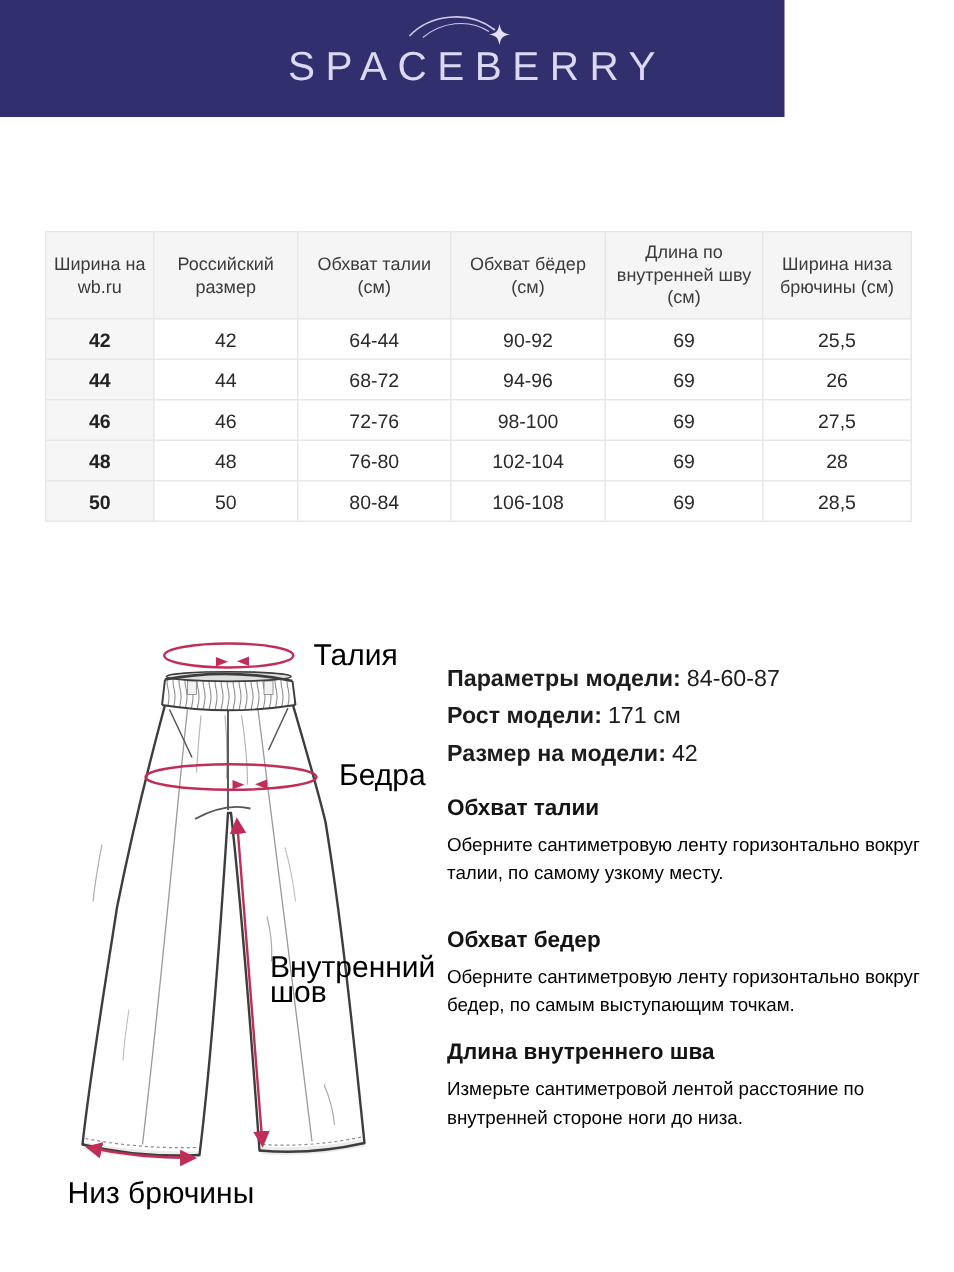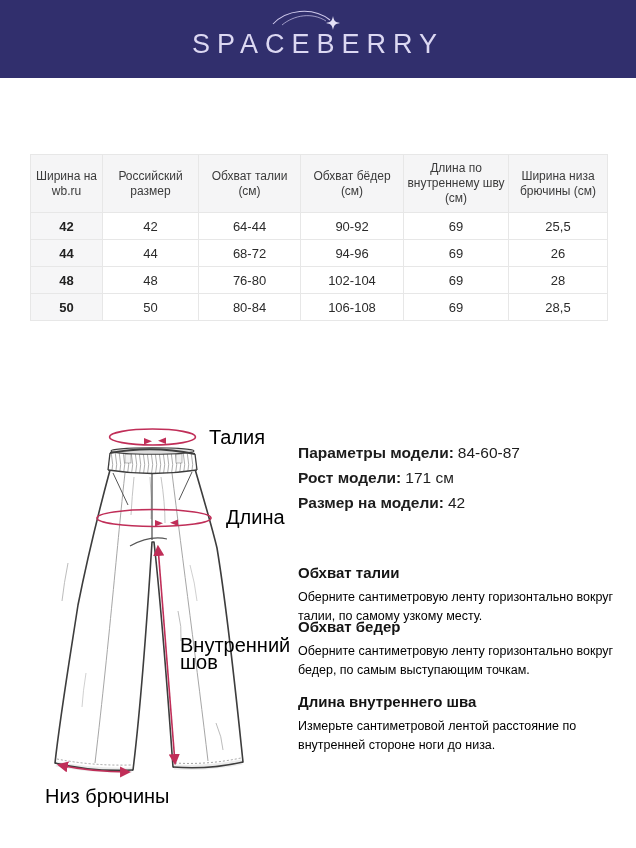--- a/index.html
+++ b/index.html
@@ -1,20 +1,20 @@
 <!DOCTYPE html>
 <html><head>
 <meta charset="utf-8">
 <style>
   html,body{margin:0;padding:0;background:#ffffff;}
   #page{position:relative;width:636px;height:848px;background:#ffffff;overflow:hidden;
         font-family:"Liberation Sans", sans-serif;}
 
   
-  .hdr{position:absolute;left:0;top:0;width:636px;height:78px;background:#312f6d;}
+  .hdr{position:absolute;left:0;top:0;width:523px;height:78px;background:#312f6d;}
   .logo-wrap{position:absolute;left:0;top:0;width:636px;height:78px;display:flex;align-items:center;justify-content:center;}
   .logo-text{color:#dcd8f2;font-size:27px;font-weight:400;letter-spacing:7px;margin-top:10px;}
   .comet{position:absolute;left:270px;top:7px;}
 
   
   table.sizes{position:absolute;left:30px;top:154px;border-collapse:collapse;table-layout:fixed;}
   table.sizes td,table.sizes th{border:1px solid #e7e7e7;text-align:center;vertical-align:middle;
       font-weight:400;color:#2b2b2b;font-size:13px;padding:0 3px;box-sizing:border-box;}
   table.sizes th{background:#f5f5f6;font-size:12px;font-weight:500;color:#3b3b3b;height:58px;line-height:15px;}
   table.sizes td{height:27px;background:#ffffff;}
@@ -25,21 +25,21 @@
   .diag-label{position:absolute;font-size:20px;font-weight:500;color:#000000;line-height:17px;}
 
   
   .model-info{position:absolute;left:298px;top:441px;width:330px;}
   .mi-line{font-size:15.5px;line-height:24.8px;color:#1c1c1c;}
   .mi-label{font-weight:700;}
   .mi-value{font-weight:400;margin-left:4px;}
   .guide-sec{position:absolute;left:298px;width:322px;}
   .guide-sec h3{margin:0 0 7px 0;font-size:15px;font-weight:700;color:#141414;}
   .guide-sec p{margin:0;font-size:12.5px;line-height:18.5px;color:#000000;}
-  .sec1{top:564px;} .sec2{top:618px;} .sec3{top:693px;}
+  .sec1{top:530px;} .sec2{top:618px;} .sec3{top:693px;}
 </style>
 </head>
 <body>
 
 <div id="page">
 
   <div class="hdr">
     <div class="logo-wrap">
       <span class="logo-text">SPACEBERRY</span>
     </div>
@@ -58,40 +58,48 @@
         <col class="cw4">
         <col class="cw5">
         <col class="cw6">
     </colgroup>
     <thead>
       <tr>
         <th>Ширина на wb.ru</th>
         <th>Российский размер</th>
         <th>Обхват талии (см)</th>
         <th>Обхват бёдер (см)</th>
-        <th>Длина по внутреннему шву (см)</th>
+        <th>Длина по внутренней шву (см)</th>
         <th>Ширина низа брючины (см)</th>
       </tr>
     </thead>
     <tbody>
       <tr>
         <td class="first">42</td>
         <td>42</td>
         <td>64-44</td>
         <td>90-92</td>
         <td>69</td>
         <td>25,5</td>
       </tr>
       <tr>
         <td class="first">44</td>
         <td>44</td>
         <td>68-72</td>
         <td>94-96</td>
         <td>69</td>
         <td>26</td>
+      </tr>
+      <tr>
+        <td class="first">46</td>
+        <td>46</td>
+        <td>72-76</td>
+        <td>98-100</td>
+        <td>69</td>
+        <td>27,5</td>
       </tr>
       <tr>
         <td class="first">48</td>
         <td>48</td>
         <td>76-80</td>
         <td>102-104</td>
         <td>69</td>
         <td>28</td>
       </tr>
       <tr>
@@ -163,21 +171,21 @@
     <polygon points="114,23 122,26.2 114,29.4" fill="#c02e58"></polygon>
     <polygon points="136,22.6 128,25.8 136,29" fill="#c02e58"></polygon>
     <ellipse cx="124" cy="103" rx="57" ry="8.5" fill="none" stroke="#c02e58" stroke-width="1.6"></ellipse>
     <polygon points="125,105 133,108.2 125,111.4" fill="#c02e58"></polygon>
     <polygon points="148,104.6 140,107.8 148,111" fill="#c02e58"></polygon>
     <path d="M128,132 L145,348" fill="none" stroke="#c02e58" stroke-width="1.6" marker-start="url(#arrP)" marker-end="url(#arrP)"></path>
     <path d="M29,350 Q62,357 99,357" fill="none" stroke="#c02e58" stroke-width="1.6" marker-start="url(#arrP)" marker-end="url(#arrP)"></path>
   </svg>
 
   <div class="diag-label" style="left:209px;top:429px;">Талия</div>
-  <div class="diag-label" style="left:226px;top:509px;">Длина</div>
+  <div class="diag-label" style="left:226px;top:509px;">Бедра</div>
   <div class="diag-label" style="left:180px;top:637px;width:100px;">Внутренний шов</div>
   <div class="diag-label" style="left:45px;top:788px;">Низ брючины</div>
 
   <div class="model-info">
     <div class="mi-line">
       <span class="mi-label">Параметры модели:</span><span class="mi-value">84-60-87</span>
     </div>
     <div class="mi-line">
       <span class="mi-label">Рост модели:</span><span class="mi-value">171 см</span>
     </div>

